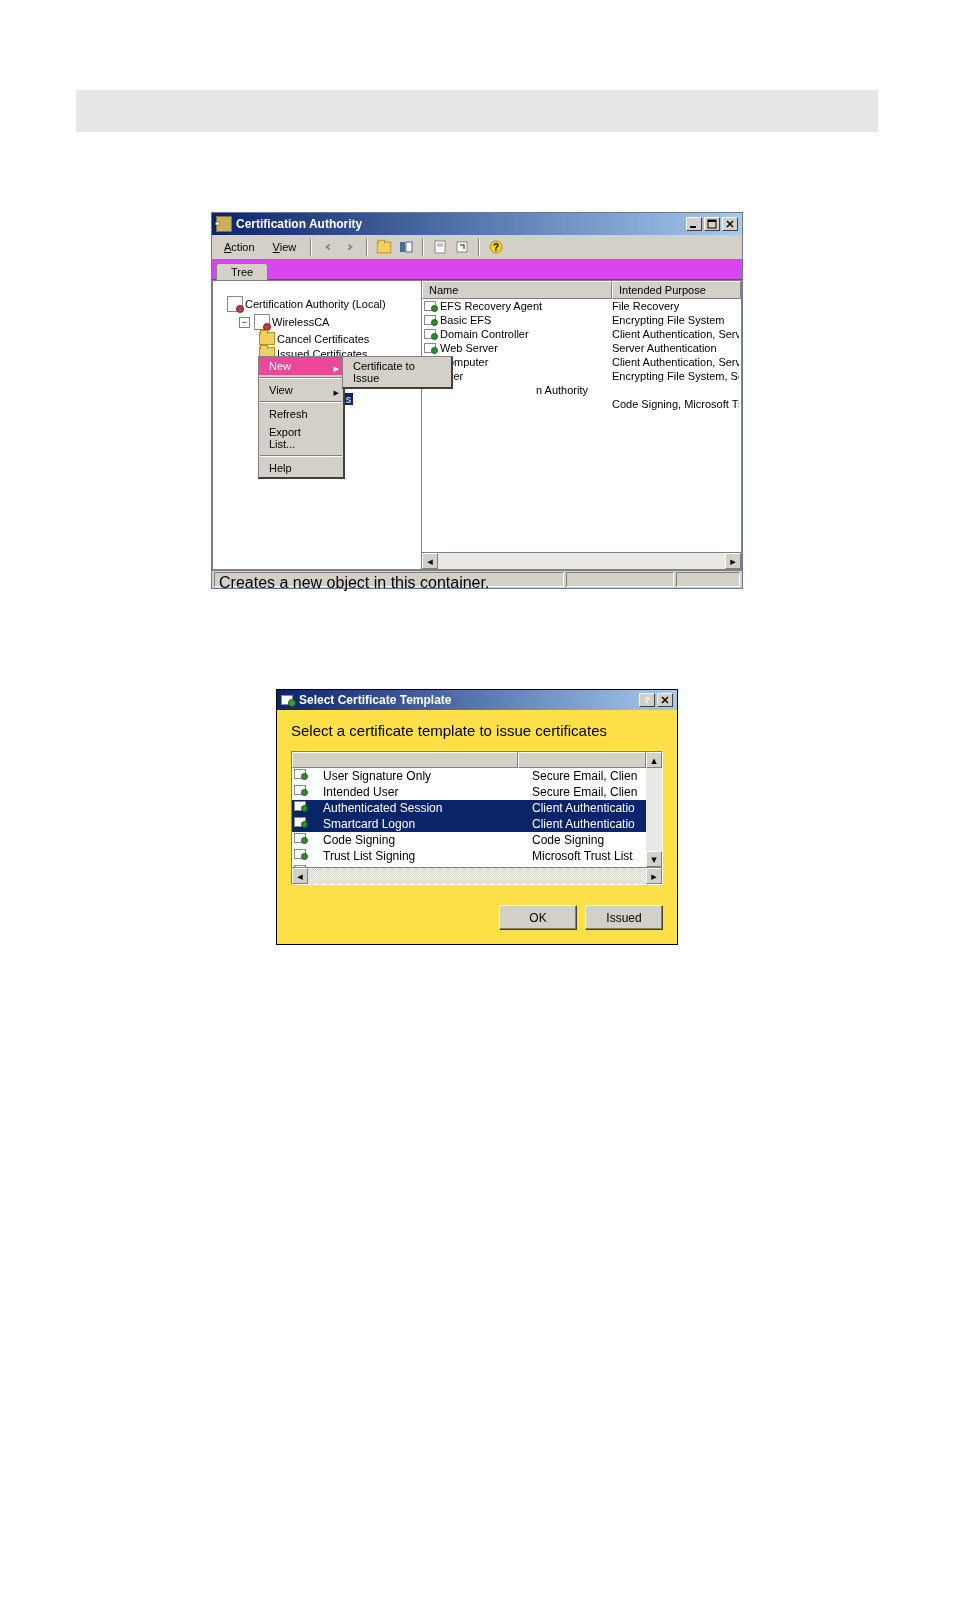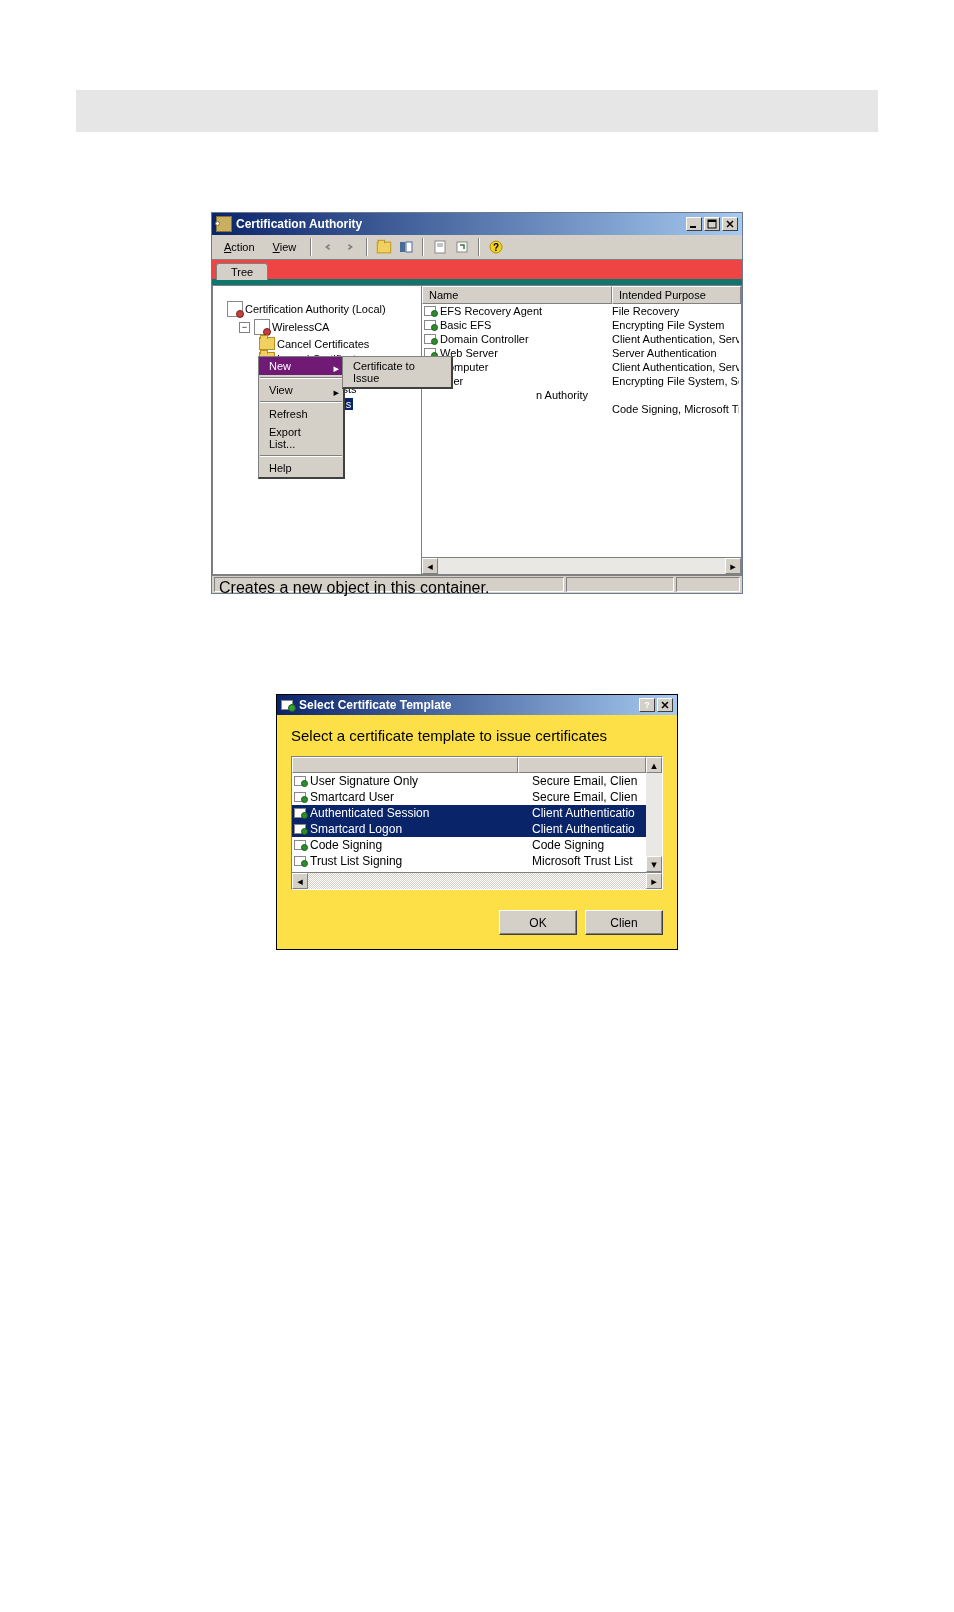--- a/index.html
+++ b/index.html
@@ -11,21 +11,21 @@
 .titlebar .t-icon::before{content:"";position:absolute;width:3px;height:3px;background:#fff;border:1px solid #8a7030;border-radius:50%;left:-2px;top:4px}
 .titlebar .title{flex:1}
 .winbtns{display:flex;gap:2px}
 .winbtn{width:16px;height:14px;background:#d4d0c8;border:1px solid #fff;border-right-color:#404040;border-bottom-color:#404040;display:flex;align-items:center;justify-content:center;font-size:9px;font-family:Arial;font-weight:bold;box-sizing:border-box}
 .winbtn svg{width:10px;height:10px}
 .menubar{background:#d4d0c8;padding:2px 4px;display:flex;align-items:center;gap:2px;border-bottom:1px solid #808080}
 .menu-item{padding:2px 8px}
 .menu-item u{text-decoration:underline}
 .mdiv{width:1px;height:18px;background:#808080;margin:0 4px;border-right:1px solid #fff}
 .tool-btn{width:20px;height:20px;display:flex;align-items:center;justify-content:center;position:relative}
-.tab-row{background:#ef4444;padding:2px 16px 0 4px;border-bottom:6px solid #0f766e}
+.tab-row{background:#d946ef;padding:2px 16px 0 4px;border-bottom:1px solid #0f766e}
 .tab{display:inline-block;background:#d4d0c8;border:1px solid #808080;border-bottom:none;padding:2px 14px;font-size:11px;border-top-left-radius:3px;border-top-right-radius:3px;position:relative;top:1px}
 .content{display:flex;background:#fff;height:290px}
 .tree-pane{width:180px;border:1px solid #808080;border-right:1px solid #808080;background:#fff;padding:14px;overflow:hidden}
 .list-pane{flex:1;border:1px solid #808080;border-left:none;display:flex;flex-direction:column;overflow:hidden;position:relative}
 .list-header{display:flex;background:#d4d0c8}
 .list-header .col{border:1px solid #fff;border-right-color:#808080;border-bottom-color:#808080;padding:2px 6px;font-size:11px;box-sizing:border-box}
 .col-name{width:190px}
 .col-purpose{flex:1}
 .list-body{flex:1;overflow:hidden;position:relative}
 .list-row{display:flex;padding:1px 2px}
@@ -48,40 +48,40 @@
 .sb-btn{width:16px;height:16px;background:#d4d0c8;border:1px solid #fff;border-right-color:#808080;border-bottom-color:#808080;display:flex;align-items:center;justify-content:center;box-sizing:border-box}
 .sb-track{flex:1;background:repeating-conic-gradient(#d4d0c8 0% 25%,#fff 0% 50%) 50%/2px 2px}
 .statusbar{background:#d4d0c8;display:flex;border-top:1px solid #808080;padding:1px 2px;gap:2px}
 .status-cell{border:1px solid #808080;border-top-color:#808080;border-left-color:#808080;border-right-color:#fff;border-bottom-color:#fff;padding:1px 4px;font-size:16px;height:15px;box-sizing:border-box}
 .status-cell.c1{width:350px}
 .status-cell.c2{width:108px}
 .status-cell.c3{flex:1}
 
 .ctx-menu{position:absolute;left:258px;top:356px;background:#d4d0c8;border:1px solid #808080;border-right:2px solid #404040;border-bottom:2px solid #404040;font-size:11px;width:84px;z-index:10}
 .ctx-item{padding:3px 18px 3px 10px;position:relative}
-.ctx-item.hilite{background:#701a75;color:#fff}
+.ctx-item.hilite{background:#ec4899;color:#fff}
 .ctx-sep{border-top:1px solid #808080;border-bottom:1px solid #fff;margin:2px 1px}
 .ctx-arrow{position:absolute;right:4px;top:5px}
 .submenu{position:absolute;left:342px;top:356px;background:#d4d0c8;border:1px solid #808080;border-right:2px solid #404040;border-bottom:2px solid #404040;width:108px;z-index:11}
 
 .dialog-wrap{width:402px;margin:100px auto 0 auto}
 .dialog{border:1px solid #000;background:#fde047}
 .dlg-title{background:linear-gradient(to right,#0a246a,#a6caf0);color:#fff;font-weight:bold;font-size:12px;padding:3px 4px;display:flex;align-items:center;gap:4px}
 .dlg-icon{width:14px;height:14px;flex-shrink:0;display:inline-block;position:relative}
 .dlg-icon::before{content:"";position:absolute;width:10px;height:8px;background:#fff;border:1px solid #888;left:0;top:2px}
 .dlg-icon::after{content:"";position:absolute;width:6px;height:6px;background:#3b9e3b;border-radius:50%;right:-1px;bottom:0;border:1px solid #1a5f1a}
 .dlg-body{padding:12px 14px}
 .dlg-text{font-size:15px;margin-bottom:12px}
 .listbox{border:1px solid #808080;border-right-color:#fff;border-bottom-color:#fff;background:#fff;height:132px;position:relative;display:flex;flex-direction:column}
 .listbox-header{background:#d4d0c8;display:flex}
 .lbh-col{border:1px solid #fff;border-right-color:#808080;border-bottom-color:#808080;height:16px;box-sizing:border-box}
 .listbox-body{flex:1;overflow:hidden;display:flex}
 .lb-rows{flex:1}
 .lb-row{display:flex;padding:0 2px;font-size:12px;line-height:16px}
-.lb-row .n{flex:1;display:flex;align-items:center;gap:2px}
+.lb-row .n{flex:1;display:flex;gap:15px}
 .lb-row .p{width:112px;white-space:nowrap;overflow:hidden}
 .lb-row.sel{background:#0a246a;color:#fff}
 .lb-row.sel .cert-icon::after{background:#2e8b2e}
 .vscroll{width:16px;background:#d4d0c8;display:flex;flex-direction:column}
 .dlg-btns{display:flex;justify-content:flex-end;gap:8px;padding:8px 14px 14px 0}
 .dlg-btn{width:76px;height:23px;background:#d4d0c8;border:1px solid #fff;border-right-color:#404040;border-bottom-color:#404040;font-size:12px;display:flex;align-items:center;justify-content:center;box-shadow:inset -1px -1px 0 #808080}
 .arrow-svg{width:8px;height:8px}
 </style>
 </head>
 <body>
@@ -311,21 +311,21 @@
           <div class="lb-row">
                 <div class="n">
                   <span class="cert-icon"></span>
                   <span>User Signature Only</span>
                 </div>
                 <div class="p">Secure Email, Clien</div>
               </div>
           <div class="lb-row">
                 <div class="n">
                   <span class="cert-icon"></span>
-                  <span>Smartcard User</span>
+                  <span>Intended User</span>
                 </div>
                 <div class="p">Secure Email, Clien</div>
               </div>
           <div class="lb-row sel">
                 <div class="n">
                   <span class="cert-icon"></span>
                   <span>Authenticated Session</span>
                 </div>
                 <div class="p">Client Authenticatio</div>
               </div>
@@ -365,16 +365,16 @@
       </div>
       <div class="scrollbar-h">
         <div class="sb-btn">◂</div>
         <div class="sb-track"></div>
         <div class="sb-btn">▸</div>
       </div>
     </div>
   </div>
   <div class="dlg-btns">
     <div class="dlg-btn">OK</div>
-    <div class="dlg-btn">Clien</div>
+    <div class="dlg-btn">Issued</div>
   </div>
 </div>
 </div>
 
 </body></html>

